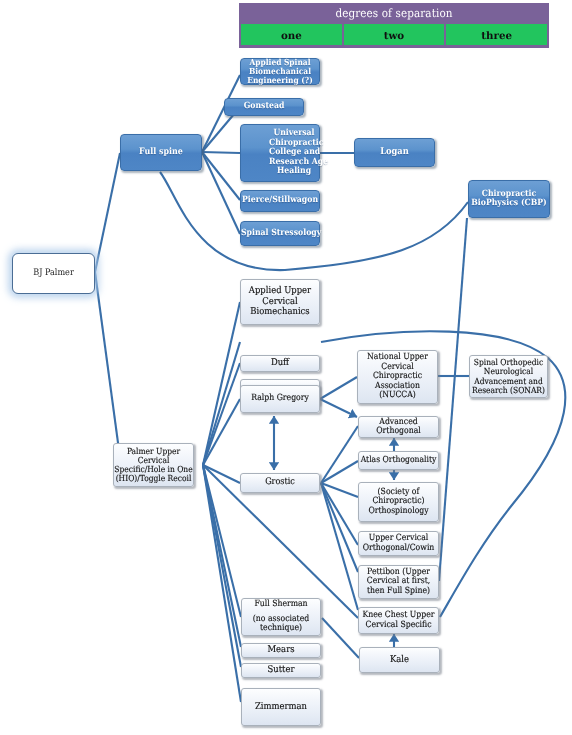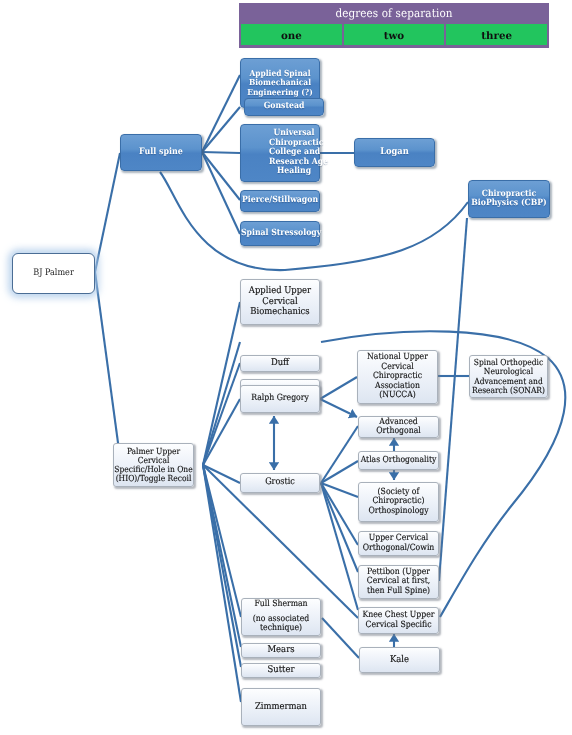--- a/index.html
+++ b/index.html
@@ -94,28 +94,28 @@
       <div class="node white" style="left: 12px; top: 253px; width: 83px; height: 41px; font-size: 9px;">
         <span>
           <i style="font-style: normal; display: block;">BJ Palmer</i>
         </span>
       </div>
       <div class="node blue" style="left: 120px; top: 134px; width: 82px; height: 37px; font-size: 8.8px;">
         <span>
           <i style="font-style: normal; display: block;">Full spine</i>
         </span>
       </div>
-      <div class="node blue" style="left: 240px; top: 58px; width: 80px; height: 50px; font-size: 8.3px;">
+      <div class="node blue" style="left: 240px; top: 58px; width: 80px; height: 27px; font-size: 8.3px;">
         <span>
           <i style="font-style: normal; display: block;">Applied Spinal</i>
           <i style="font-style: normal; display: block;">Biomechanical</i>
           <i style="font-style: normal; display: block;">Engineering (?)</i>
         </span>
       </div>
-      <div class="node blue" style="left: 244px; top: 98px; width: 80px; height: 18px; font-size: 8.6px;">
+      <div class="node blue" style="left: 224px; top: 98px; width: 80px; height: 18px; font-size: 8.6px;">
         <span>
           <i style="font-style: normal; display: block;">Gonstead</i>
         </span>
       </div>
       <div class="node blue" style="left: 240px; top: 124px; width: 80px; height: 58px; font-size: 8.6px; padding-left: 28px;">
         <span>
           <i style="font-style: normal; display: block;">Universal</i>
           <i style="font-style: normal; display: block;">Chiropractic</i>
           <i style="font-style: normal; display: block;">College and</i>
           <i style="font-style: normal; display: block;">Research Age</i>

